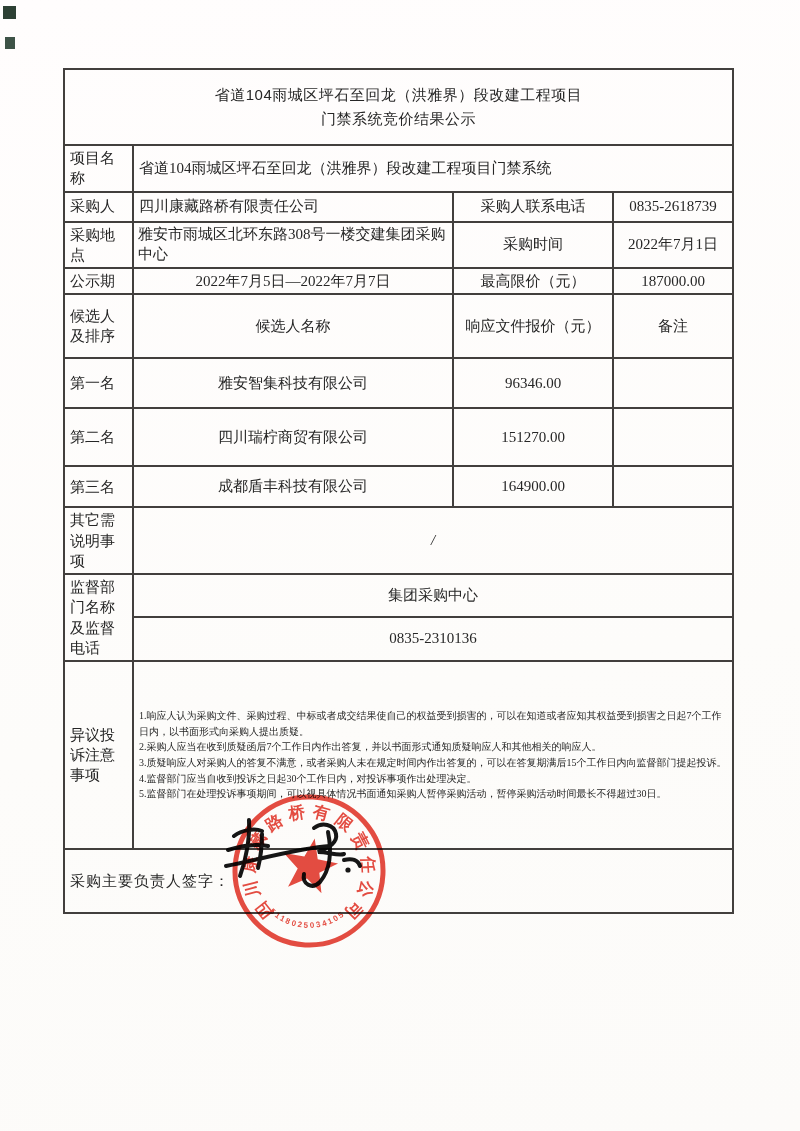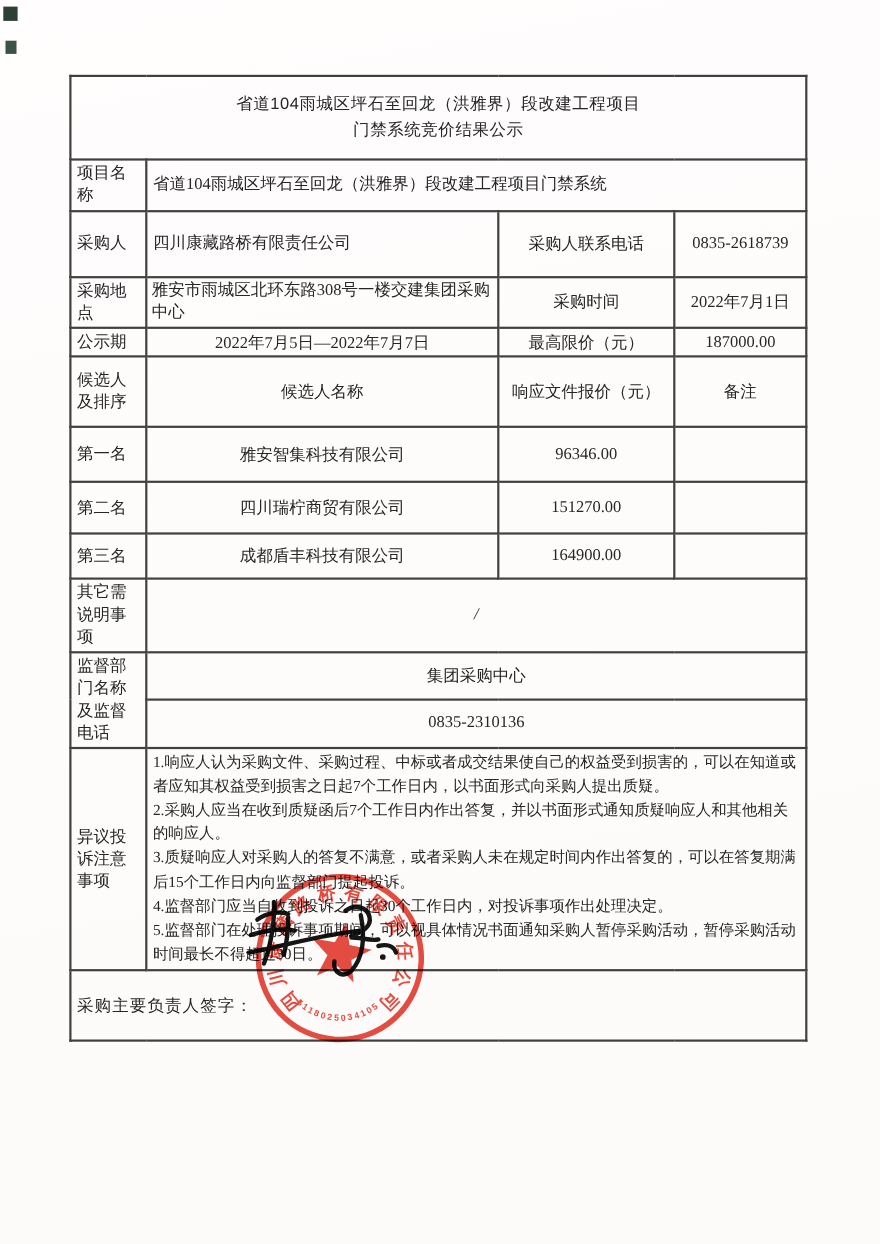--- a/index.html
+++ b/index.html
@@ -28,21 +28,21 @@
     text-align:center;
     font-family:"Liberation Sans", sans-serif;
     font-weight:normal; font-size:21px; color:#1b1b1b;
     line-height:1.62; letter-spacing:0.5px;
   }
   .c  { text-align:center; }
   .lbl { padding:2px 2px 2px 4px; line-height:1.35;border-radius:10px; }
   .lbl-c { text-align:left; padding:2px 2px; line-height:1.35;margin-top:20px; }
   .val { padding:2px 3px 2px 5px; line-height:1.3; }
   .obj-cell { padding:5px 8px; }
-  .obj-item { font-size:14px; line-height:1.56; text-align:left; }
+  .obj-item { font-size:10px; line-height:1.56; text-align:left; }
   .slash { font-size:17px; font-style:italic; }
   .sig-label { font-size:16px; padding-left:6px; letter-spacing:1px; }
 
   .stamp {
     position:absolute; left:229px; top:791px; width:160px; height:160px;
     z-index:5; opacity:0.87; mix-blend-mode:multiply;
     transform:rotate(3deg);
   }
   .stamp text { fill:#e23226; }
   .signature {
@@ -73,21 +73,21 @@
         <div>省道104雨城区坪石至回龙（洪雅界）段改建工程项目</div>
         <div>门禁系统竞价结果公示</div>
       </td>
     </tr>
 
     <tr style="height:40px">
       <td class="lbl">项目名称</td>
       <td colspan="3" class="val">省道104雨城区坪石至回龙（洪雅界）段改建工程项目门禁系统</td>
     </tr>
 
-    <tr style="height:60px">
+    <tr style="height:30px">
       <td class="lbl">采购人</td>
       <td class="val">四川康藏路桥有限责任公司</td>
       <td class="c">采购人联系电话</td>
       <td class="c">0835-2618739</td>
     </tr>
 
     <tr style="height:46px">
       <td class="lbl">采购地点</td>
       <td class="val" style="padding:1px 1px 1px 4px">雅安市雨城区北环东路308号一楼交建集团采购中心</td>
       <td class="c">采购时间</td>
@@ -107,21 +107,21 @@
       <td class="c">响应文件报价（元）</td>
       <td class="c">备注</td>
     </tr>
 
     <tr style="height:50px">
       <td class="lbl-c">第一名</td>
       <td class="c">雅安智集科技有限公司</td>
       <td class="c">96346.00</td>
       <td class="c"></td>
     </tr>
-    <tr style="height:47px">
+    <tr style="height:58px">
       <td class="lbl-c">第二名</td>
       <td class="c">四川瑞柠商贸有限公司</td>
       <td class="c">151270.00</td>
       <td class="c"></td>
     </tr>
     <tr style="height:41px">
       <td class="lbl-c">第三名</td>
       <td class="c">成都盾丰科技有限公司</td>
       <td class="c">164900.00</td>
       <td class="c"></td>

